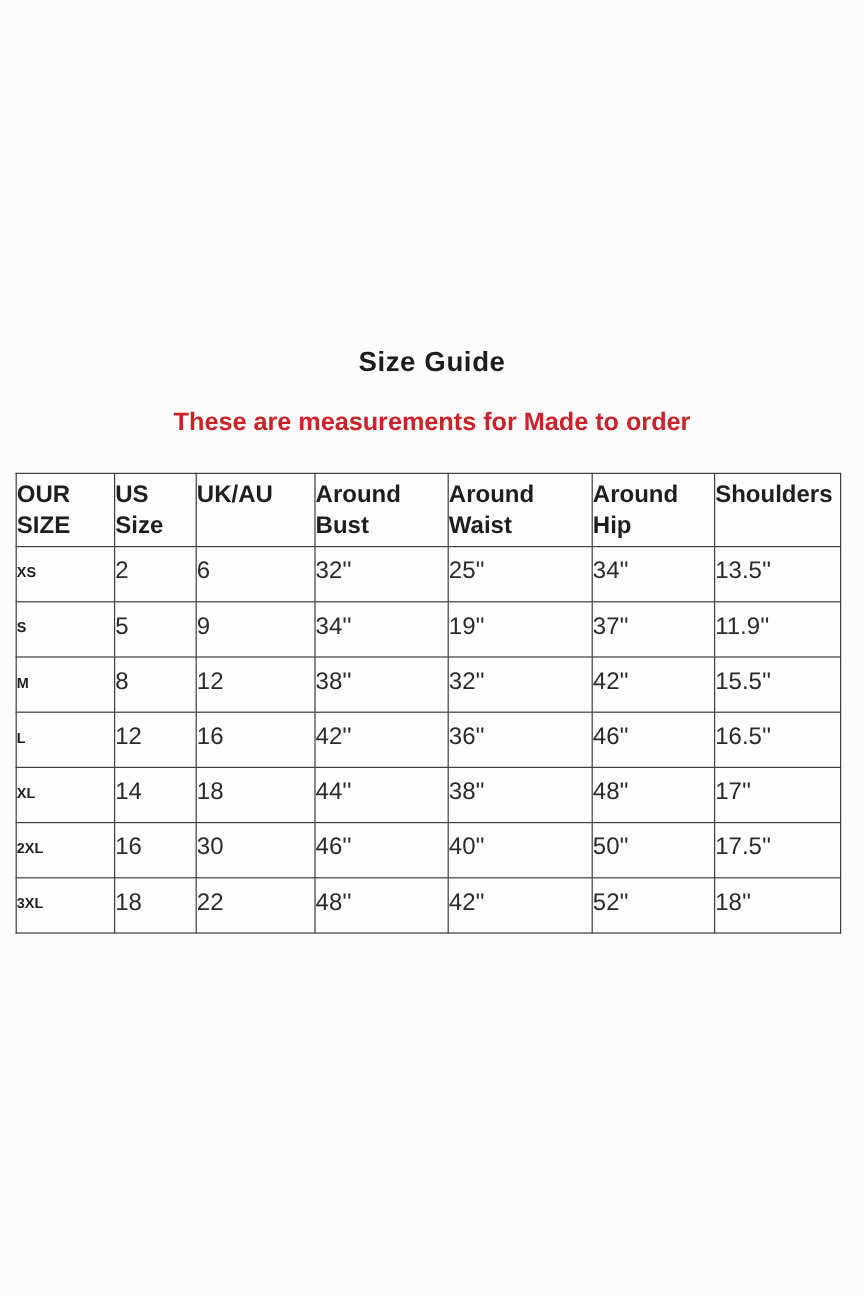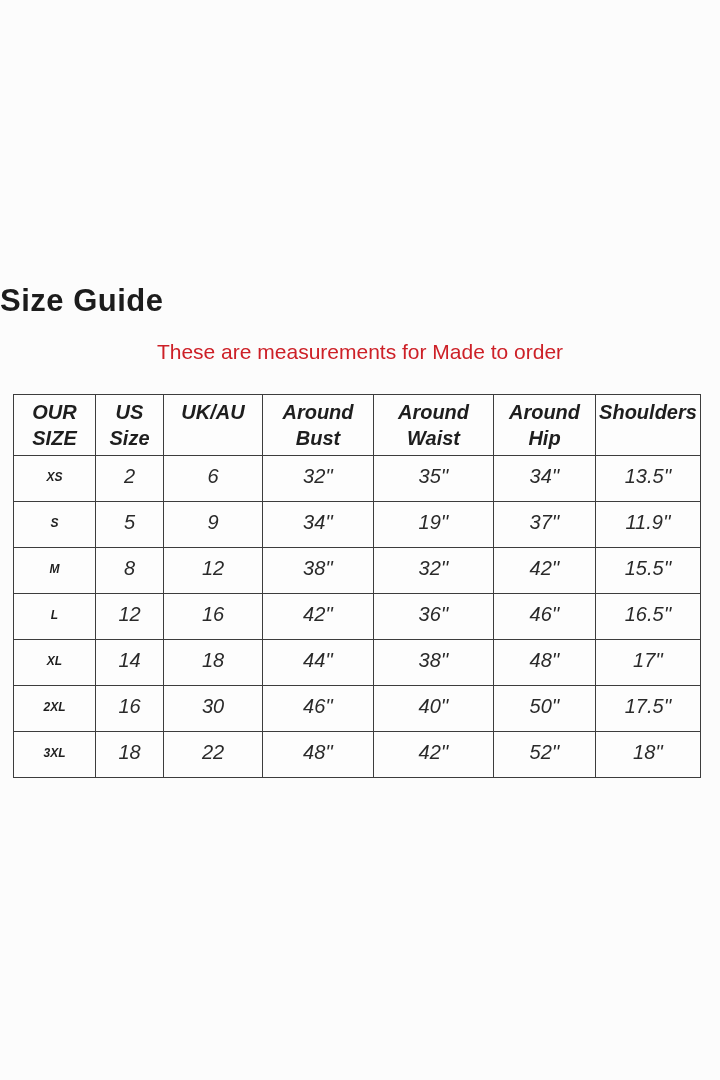--- a/index.html
+++ b/index.html
@@ -15,48 +15,48 @@
     overflow: hidden;
   }
   .page {
     box-sizing: border-box;
     width: 720px;
     height: 1080px;
     padding-top: 283px;
   }
   .page-title {
     margin: 0;
-    font-size: 31px;
+    text-align: center;
+    font-size: 23px;
     line-height: 36px;
     font-weight: bold;
     color: #1c1c1c;
     letter-spacing: 0.5px;
   }
   .page-subtitle {
     margin: 19px 0 0 0;
     text-align: center;
     font-size: 21px;
     line-height: 28px;
-    font-weight: normal;
+    font-weight: bold;
     color: #cd2027;
   }
   table.size-chart {
     border-collapse: collapse;
     table-layout: fixed;
     width: 687px;
     margin: 28px 0 0 13px;
     background: #fdfdfd;
   }
   .size-chart th,
   .size-chart td {
     border: 1px solid #3d3d3d;
-    text-align: center;
+    text-align: left;
     padding: 0;
     overflow: hidden;
-    font-style: italic;
   }
   .size-chart thead th {
     height: 56px;
     vertical-align: top;
     padding-top: 4px;
     font-size: 20px;
     line-height: 26px;
     font-weight: bold;
     color: #1e1e1e;
   }
@@ -105,21 +105,21 @@
         <th>Around Hip</th>
         <th>Shoulders</th>
       </tr>
     </thead>
     <tbody>
       <tr>
         <th class="size-label">XS</th>
         <td>2</td>
         <td>6</td>
         <td>32''</td>
-        <td>35''</td>
+        <td>25''</td>
         <td>34''</td>
         <td>13.5''</td>
       </tr>
       <tr>
         <th class="size-label">S</th>
         <td>5</td>
         <td>9</td>
         <td>34''</td>
         <td>19''</td>
         <td>37''</td>

